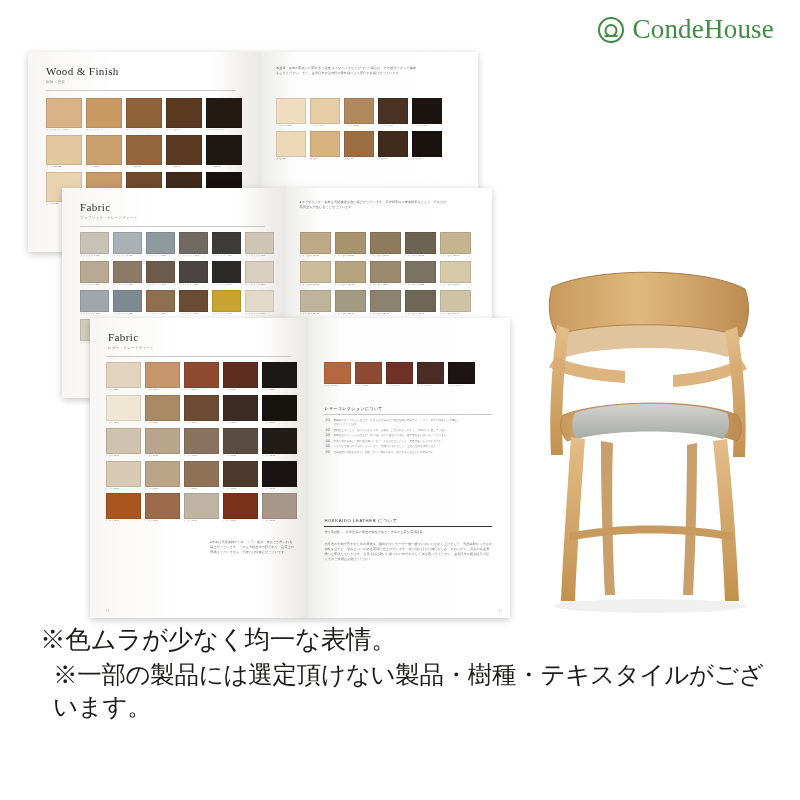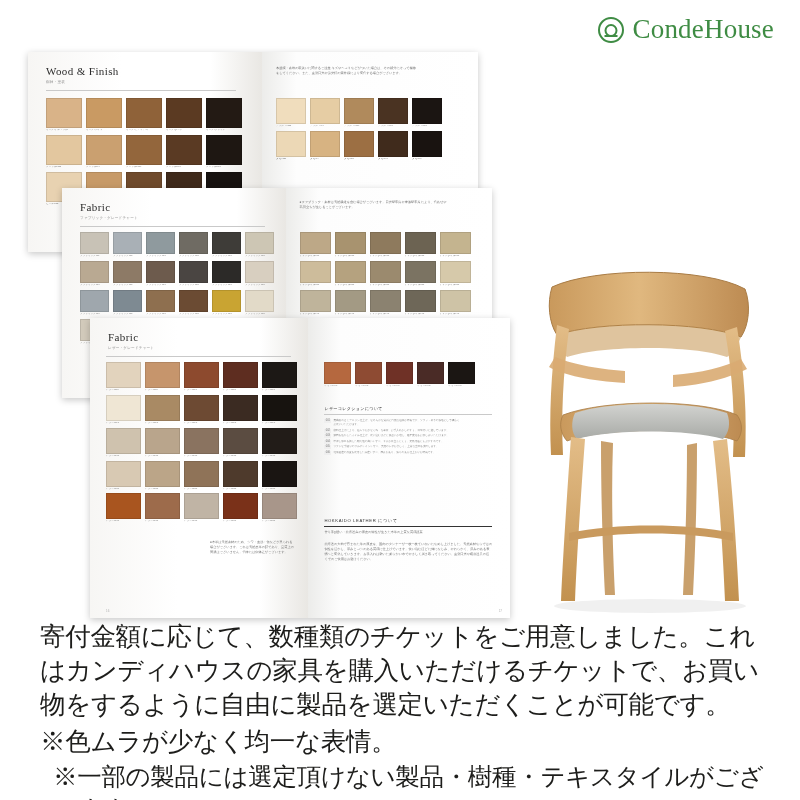--- a/index.html
+++ b/index.html
@@ -702,18 +702,17 @@
       <path d="M96 176 C96 236 98 292 100 330 L110 330 C108 290 106 234 108 178 Z" fill="#c08f52" opacity="0.85"></path>
       <path d="M192 178 C192 236 190 292 188 330 L178 330 C180 290 182 234 182 180 Z" fill="#c08f52" opacity="0.85"></path>
 
       <path d="M64 268 C110 258 182 258 228 268 L228 276 C182 266 110 266 64 276 Z" fill="#c99a5e"></path>
 
       <ellipse cx="145" cy="341" rx="96" ry="7" fill="#000" opacity="0.06"></ellipse>
     </svg>
   </div>
 
   <div class="caption">
-    <p>寄付金額に応じて、数種類のチケットをご用意しました。これはカンディハウスの家具を購入いただけるチケットで、お買い物をするように自由に製品を選定いただくことが可能です。</p>
     <p class="note1">※色ムラが少なく均一な表情。</p>
     <p class="note2">※一部の製品には選定頂けない製品・樹種・テキスタイルがございます。</p>
   </div>
 
 </div>
 
 </body></html>

